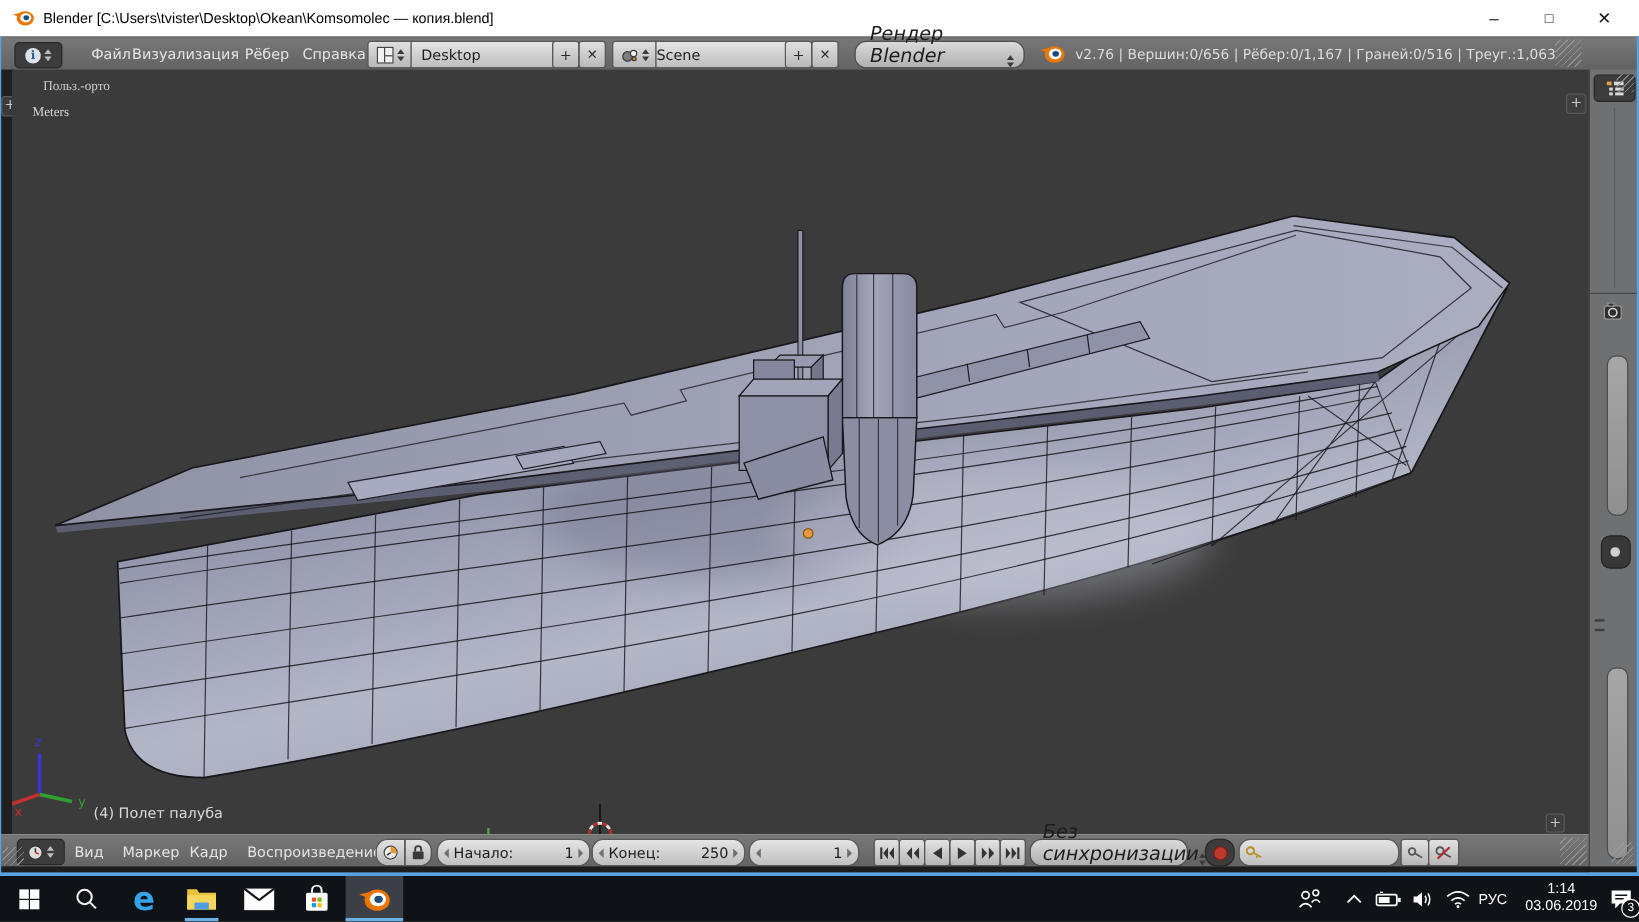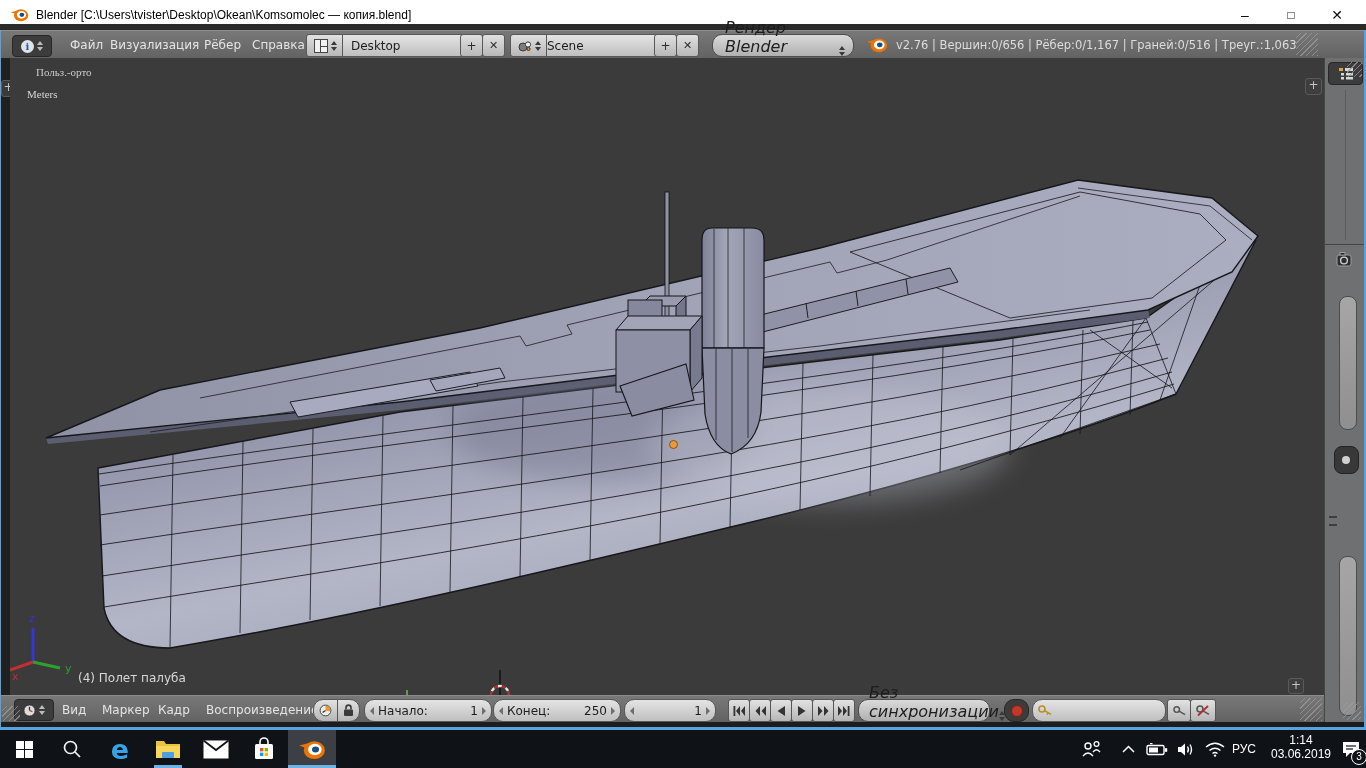--- a/index.html
+++ b/index.html
@@ -1,20 +1,20 @@
 <!DOCTYPE html>
 <html><head>
 <meta charset="utf-8">
 <style>
   html,body{margin:0;padding:0;}
   body{width:1366px;height:768px;overflow:hidden;background:#2a2a2a;
        font-family:"DejaVu Sans",sans-serif;position:relative;-webkit-font-smoothing:antialiased;}
   .abs{position:absolute;}
   
-  .titlebar{left:0;top:0;width:1366px;height:24px;background:#ffffff;color:#000;
+  .titlebar{left:0;top:0;width:1366px;height:30px;background:#ffffff;color:#000;
             font:12px "Liberation Sans",sans-serif;display:flex;align-items:center;}
   .win-ctl{width:46px;height:30px;display:flex;align-items:center;justify-content:center;
            font-size:14px;color:#111;}
   .win-border{background:#59a2e0;}
   
   .bbar{background:linear-gradient(#787878,#626262);border-top:1px solid #8d8d8d;
         border-bottom:1px solid #3e3e3e;color:#e6e6e6;font-size:12px;}
   .menu{color:#e4e4e4;font-size:12px;line-height:28px;padding:0 2px;cursor:default;}
   .ebtn{background:#3c3c3c;border:1px solid #272727;border-radius:4px;display:flex;
         align-items:center;justify-content:center;}
@@ -73,21 +73,21 @@
 </div>
 
 <div class="abs bbar" style="left:0;top:30px;width:1366px;height:28px">
   <div class="abs ebtn" style="left:12px;top:4px;width:38px;height:20px">
     <span style="width:13px;height:13px;border-radius:50%;background:#dfe3ea;color:#2a5d8f;font:bold 10px/13px 'DejaVu Serif',serif;text-align:center;">i</span>
     <span class="arr2">
         <i class="up"></i>
         <i class="dn"></i>
       </span>
   </div>
-  <span class="abs menu" style="left:68px;top:0">Файл</span>
+  <span class="abs menu" style="left:74px;top:0">Файл</span>
   <span class="abs menu" style="left:108px;top:0">Визуализация</span>
   <span class="abs menu" style="left:202px;top:0">Рёбер</span>
   <span class="abs menu" style="left:250px;top:0">Справка</span>
 
   <div class="abs sqbtn" style="left:306px;top:3px;width:36px;height:21px;border-radius:3px 0 0 3px">
     <span style="width:12px;height:12px;background:#f2f2f2;border:1px solid #444;display:inline-block;position:relative;">
       <span class="abs" style="left:5px;top:0;width:1px;height:12px;background:#444"></span>
       <span class="abs" style="left:6px;top:6px;width:6px;height:1px;background:#444"></span>
     </span>
     <span class="arr2 dark">

